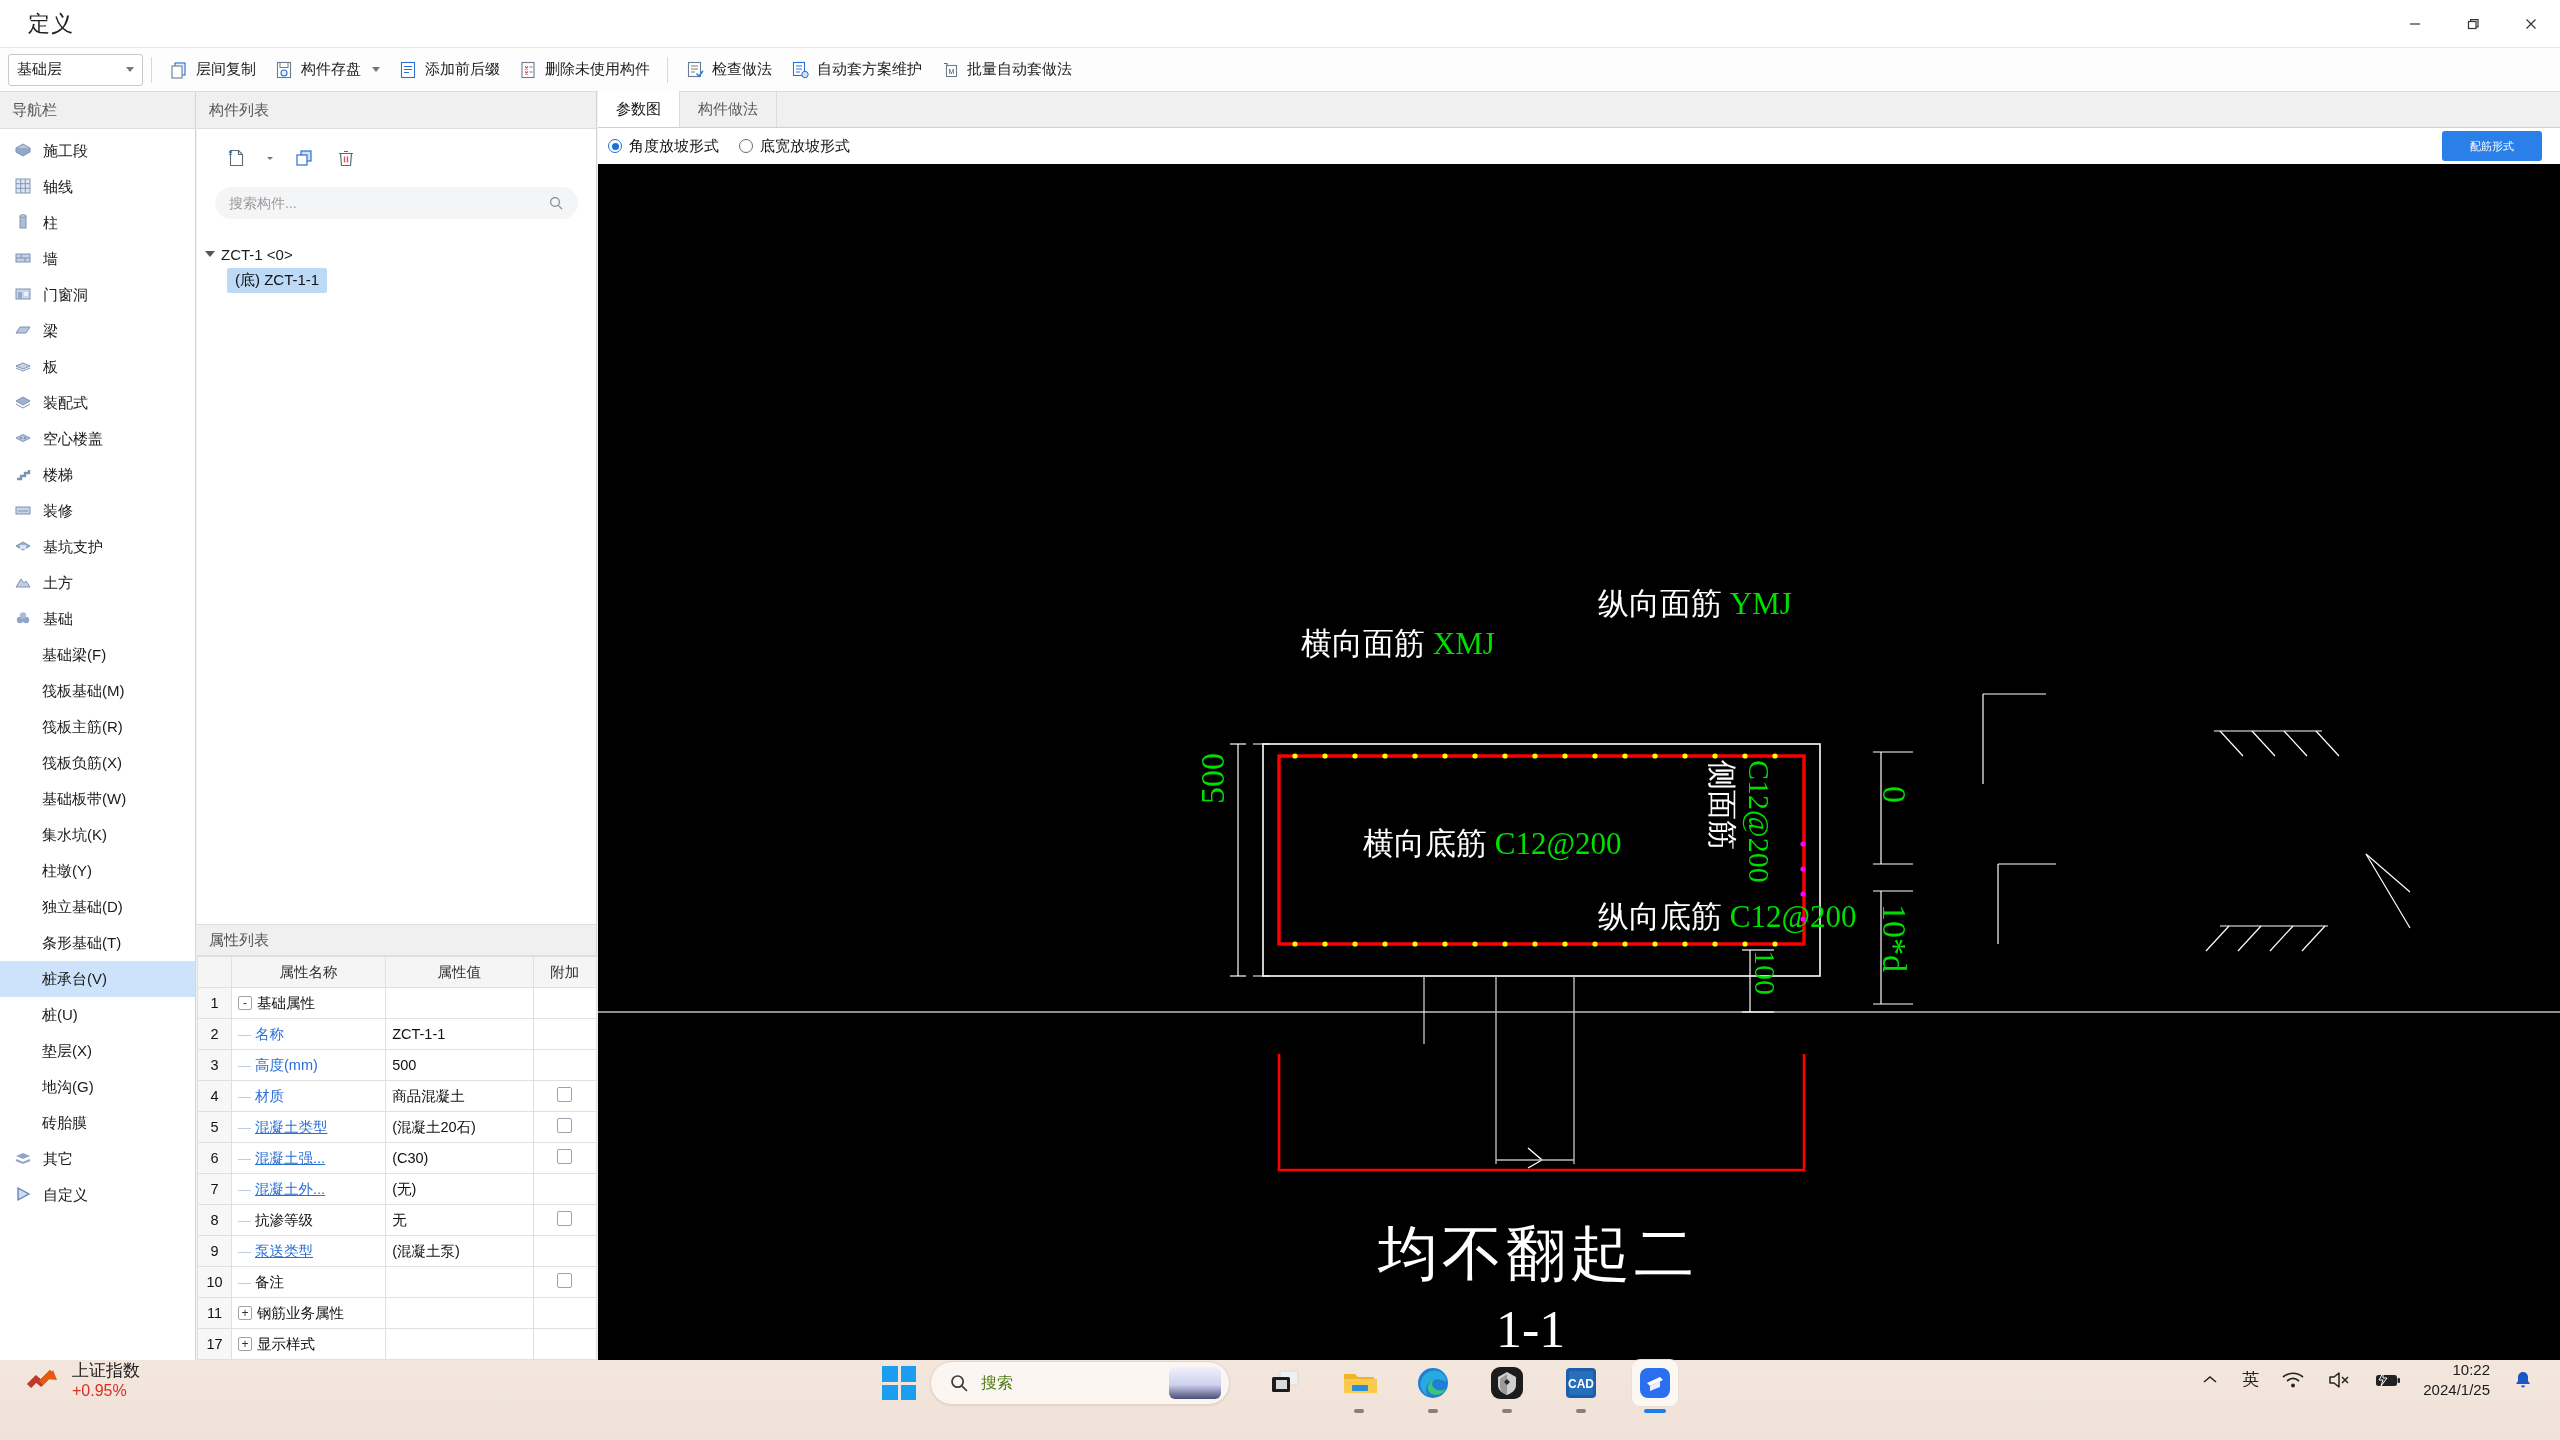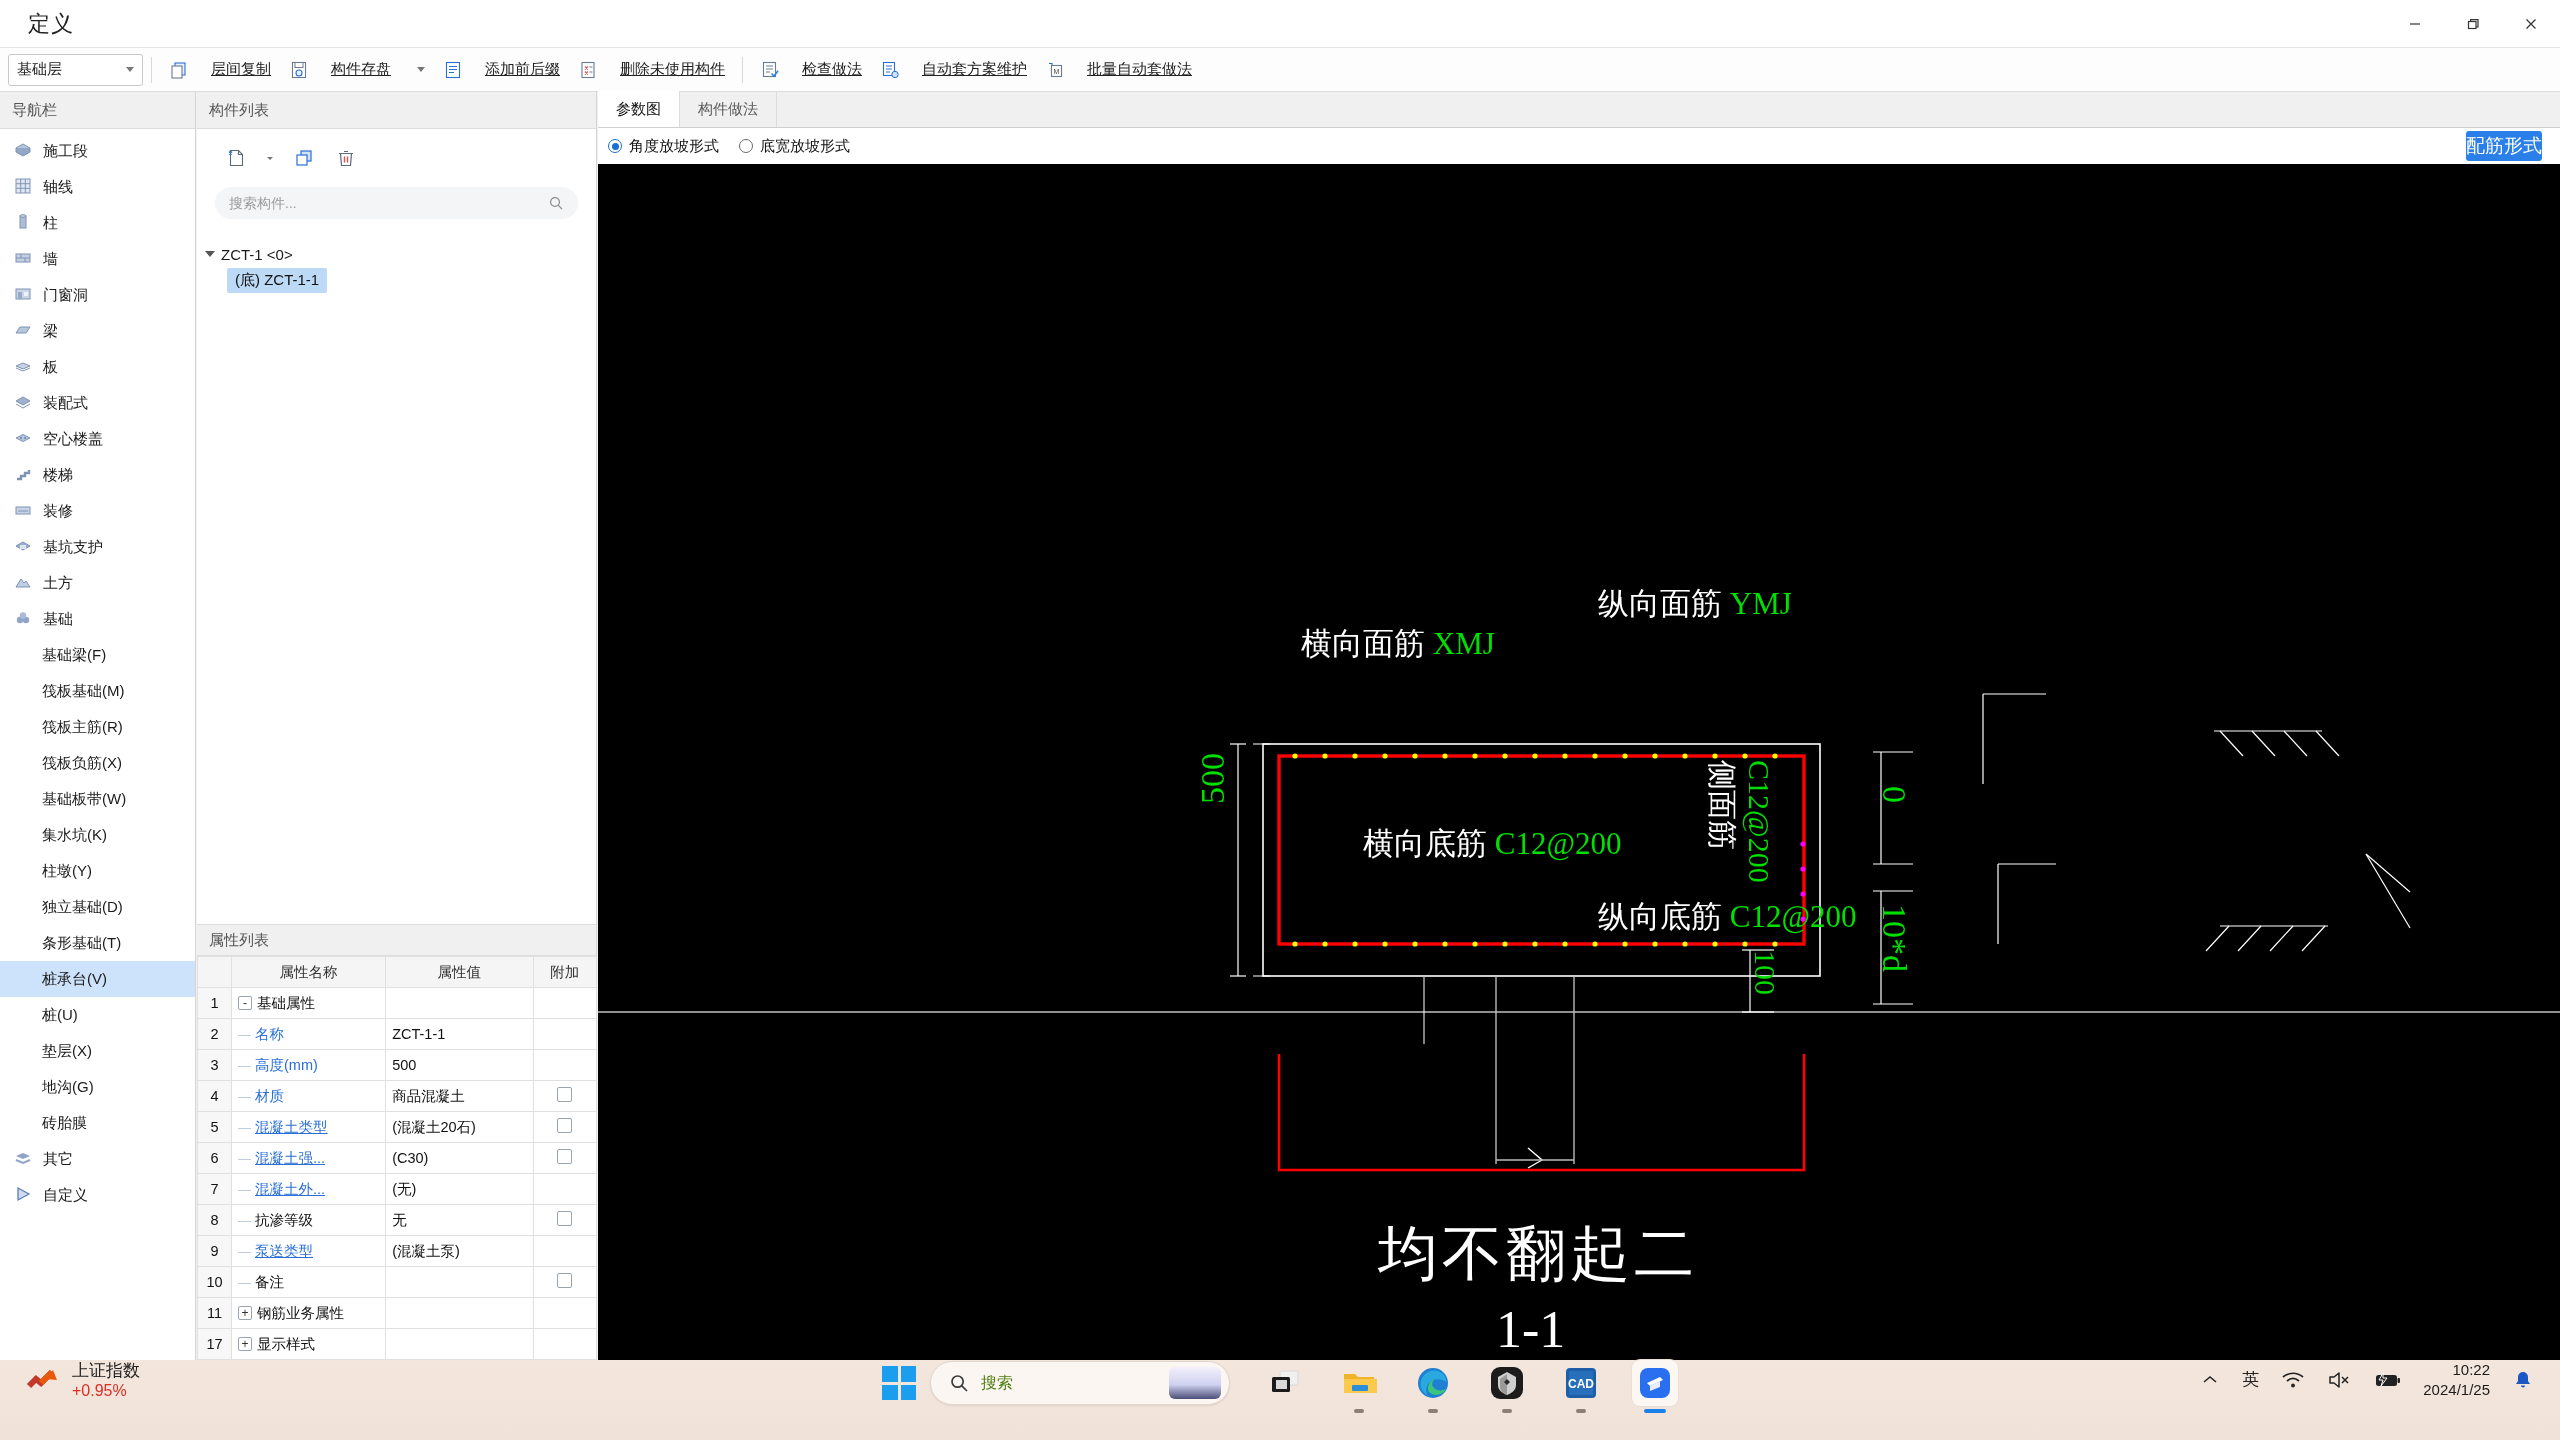--- a/index.html
+++ b/index.html
@@ -38,21 +38,21 @@
     font-size: 15px; color: #222; position: relative;
   }
   .floor-select .caret {
     margin-left: auto; width: 0; height: 0;
     border-left: 4px solid transparent; border-right: 4px solid transparent;
     border-top: 5px solid #777;
   }
   .tb-sep { width: 1px; height: 26px; background: #d8d8d8; margin: 0 8px; }
   .tb-btn {
     display: flex; align-items: center; height: 34px; padding: 0 9px;
-    font-size: 15px; color: #222; gap: 22px; border-radius: 3px; white-space: nowrap; text-decoration: underline;
+    font-size: 15px; color: #222; gap: 7px; border-radius: 3px; white-space: nowrap;
   }
   .tb-ico { width: 20px; height: 20px; flex: 0 0 20px; position: relative; }
   .tb-mini-caret {
     width: 0; height: 0; margin-left: 4px;
     border-left: 4px solid transparent; border-right: 4px solid transparent;
     border-top: 5px solid #777;
   }
 
   
   .main {
@@ -156,22 +156,22 @@
     position: relative; background: #fff;
   }
   .radio { display: flex; align-items: center; gap: 7px; font-size: 15px; color: #111; }
   .radio .dot {
     width: 14px; height: 14px; border-radius: 50%; border: 1px solid #6a6a6a; background: #fff;
     display: inline-flex; align-items: center; justify-content: center;
   }
   .radio.on .dot { border-color: #1b6fd4; }
   .radio.on .dot::after { content: ""; width: 7px; height: 7px; border-radius: 50%; background: #1b6fd4; }
   .blue-btn {
-    position: absolute; right: 18px; top: 3px; height: 30px; padding: 0 0;
-    background: #2a7fe8; color: #fff; font-size: 19px; border-radius: 3px;
+    position: absolute; right: 18px; top: 3px; height: 30px; padding: 0 28px;
+    background: #2a7fe8; color: #fff; font-size: 11px; border-radius: 3px;
     display: flex; align-items: center;
   }
   .canvas {
     flex: 1; background: #000; position: relative; overflow: hidden;
   }
   .cad-label {
     position: absolute; color: #fff; font-family: "Liberation Serif", serif;
     white-space: nowrap; line-height: 1;
   }
   .g { color: #00e000; }

